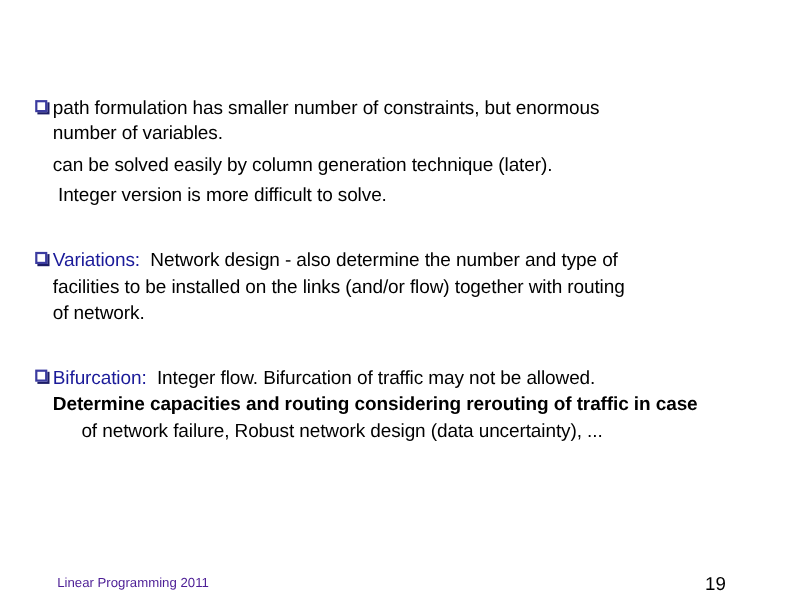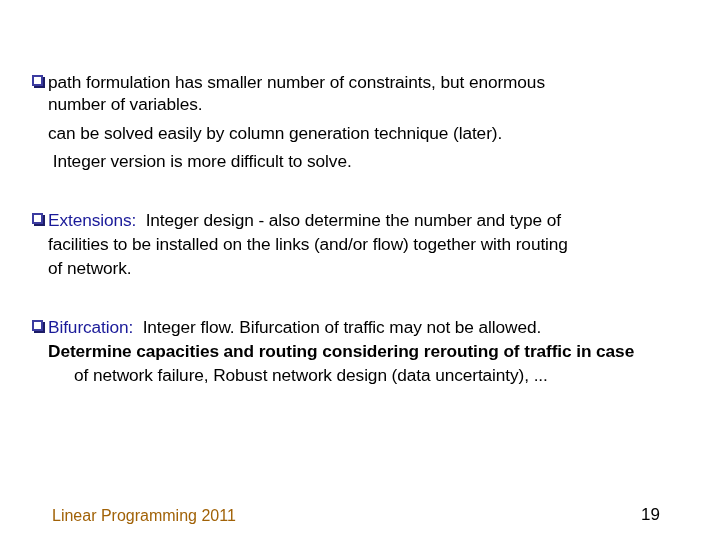--- a/index.html
+++ b/index.html
@@ -10,21 +10,21 @@
     body {
       width: 720px;
       height: 540px;
       position: relative;
       overflow: hidden;
       font-family: "Liberation Sans", sans-serif;
       color: #000000;
     }
     .slide {
       position: absolute;
-      left: 0; top: 0;
+      left: 0; top: 16px;
       width: 720px; height: 511px;
       background: #ffffff;
     }
     .bullet-block {
       position: absolute;
       left: 32px;
       width: 670px;
     }
     .line {
       position: absolute;
@@ -44,22 +44,22 @@
       box-shadow: 2px 2px 0 #1c1c66;
       box-sizing: border-box;
     }
     .label {
       color: #1a1a99;
     }
     .footer-left {
       position: absolute;
       left: 52px;
       top: 507px;
-      font-size: 16px;
-      color: #a16207;
+      font-size: 12px;
+      color: #4c1d95;
       white-space: nowrap;
     }
     .footer-right {
       position: absolute;
       left: 641px;
       top: 505px;
       font-size: 17px;
       color: #000;
       white-space: nowrap;
     }
@@ -72,21 +72,21 @@
   <div class="bullet-block" style="top:72px;">
     <span class="bullet-icon"></span>
     <div class="line" style="left:16px; top:0px;">path formulation has smaller number of constraints, but enormous</div>
     <div class="line" style="left:16px; top:22px;">number of variables.</div>
     <div class="line" style="left:16px; top:51px;">can be solved easily by column generation technique (later).</div>
     <div class="line" style="left:16px; top:79px; white-space:pre;"> Integer version is more difficult to solve.</div>
   </div>
 
   <div class="bullet-block" style="top:210px;">
     <span class="bullet-icon"></span>
-    <div class="line" style="left:16px; top:0px; white-space:pre;"><span class="label">Extensions:</span><span>  Integer design - also determine the number and type of</span></div>
+    <div class="line" style="left:16px; top:0px; white-space:pre;"><span class="label">Variations:</span><span>  Network design - also determine the number and type of</span></div>
     <div class="line" style="left:16px; top:24px;">facilities to be installed on the links (and/or flow) together with routing</div>
     <div class="line" style="left:16px; top:48px;">of network.</div>
   </div>
 
   <div class="bullet-block" style="top:317px;">
     <span class="bullet-icon"></span>
     <div class="line" style="left:16px; top:0px; white-space:pre;"><span class="label">Bifurcation:</span><span>  Integer flow. Bifurcation of traffic may not be allowed.</span></div>
     <div class="line" style="left:16px; top:24px;font-weight:bold;">Determine capacities and routing considering rerouting of traffic in case</div>
     <div class="line" style="left:16px; top:48px;margin-left:26px;">of network failure, Robust network design (data uncertainty), ...</div>
   </div>

